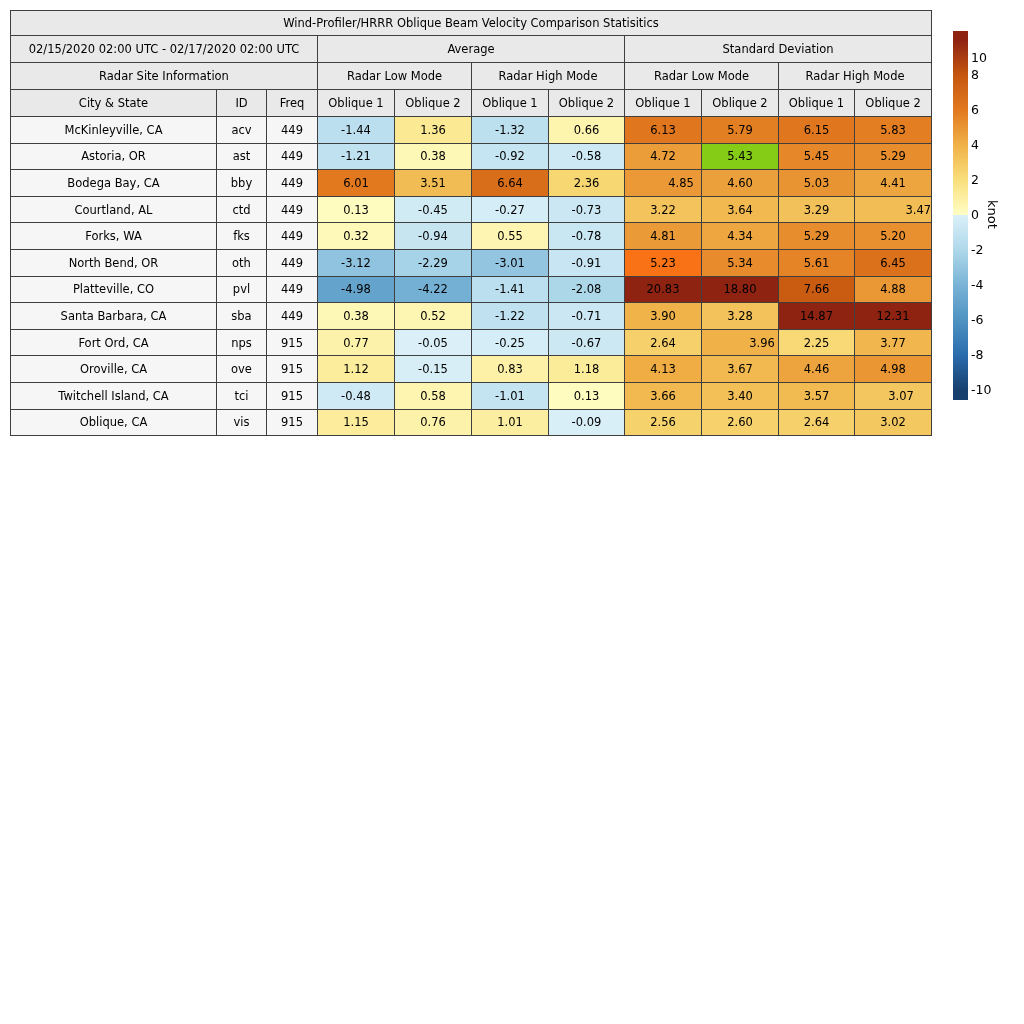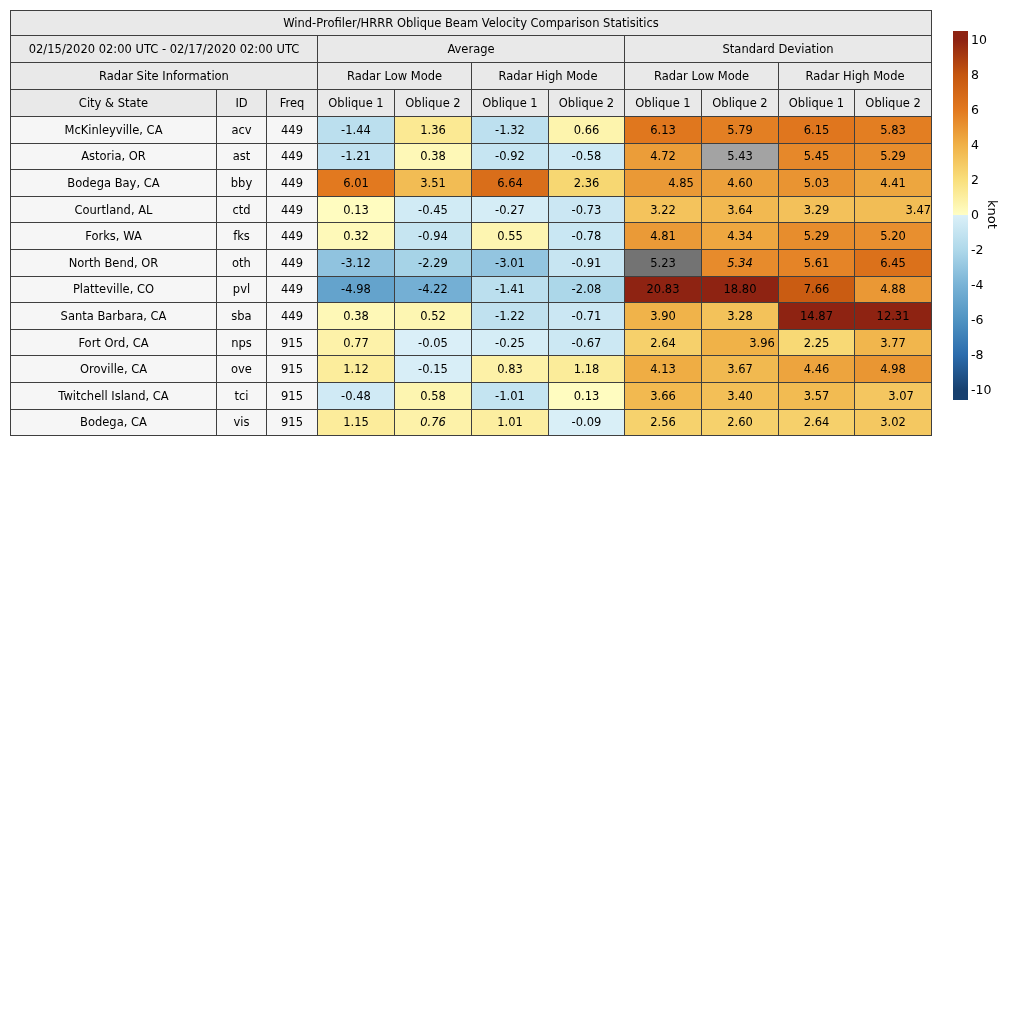--- a/index.html
+++ b/index.html
@@ -100,21 +100,21 @@
         </tr>
         <tr class="datarow">
           <td class="site">Astoria, OR</td>
           <td class="site">ast</td>
           <td class="site">449</td>
           <td class="val" style="background: rgb(192, 225, 240);">-1.21</td>
           <td class="val" style="background: rgb(254, 248, 183);">0.38</td>
           <td class="val" style="background: rgb(198, 229, 242);">-0.92</td>
           <td class="val" style="background: rgb(206, 233, 244);">-0.58</td>
           <td class="val" style="background: rgb(235, 157, 57);">4.72</td>
-          <td class="val" style="background: #a3a3a3;">5.43</td>
+          <td class="val" style="background: #84cc16;">5.43</td>
           <td class="val" style="background: rgb(230, 136, 42);">5.45</td>
           <td class="val" style="background: rgb(231, 141, 45);">5.29</td>
         </tr>
         <tr class="datarow">
           <td class="site">Bodega Bay, CA</td>
           <td class="site">bby</td>
           <td class="site">449</td>
           <td class="val" style="background: rgb(226, 121, 31);">6.01</td>
           <td class="val" style="background: rgb(242, 188, 84); margin-top: 40px;">3.51</td>
           <td class="val" style="background: rgb(217, 110, 26);">6.64</td>
@@ -151,22 +151,22 @@
           <td class="val" style="background: rgb(232, 143, 47);">5.20</td>
         </tr>
         <tr class="datarow">
           <td class="site">North Bend, OR</td>
           <td class="site">oth</td>
           <td class="site">449</td>
           <td class="val" style="background: rgb(144, 195, 223); margin-top: 23px;">-3.12</td>
           <td class="val" style="background: rgb(166, 211, 231);">-2.29</td>
           <td class="val" style="background: rgb(147, 197, 224);">-3.01</td>
           <td class="val" style="background: rgb(199, 229, 242);">-0.91</td>
-          <td class="val" style="background: #737373;">5.23</td>
-          <td class="val" style="background: rgb(231, 139, 44); font-style: italic;">5.34</td>
+          <td class="val" style="background: #f97316;">5.23</td>
+          <td class="val" style="background: rgb(231, 139, 44);">5.34</td>
           <td class="val" style="background: rgb(229, 132, 39);">5.61</td>
           <td class="val" style="background: rgb(219, 113, 27);">6.45</td>
         </tr>
         <tr class="datarow">
           <td class="site">Platteville, CO</td>
           <td class="site">pvl</td>
           <td class="site">449</td>
           <td class="val" style="background: rgb(100, 163, 204);">-4.98</td>
           <td class="val" style="background: rgb(116, 175, 212);">-4.22</td>
           <td class="val" style="background: rgb(187, 223, 238);">-1.41</td>
@@ -222,39 +222,39 @@
           <td class="val" style="background: rgb(208, 234, 245);">-0.48</td>
           <td class="val" style="background: rgb(253, 245, 176);">0.58</td>
           <td class="val" style="background: rgb(196, 228, 241);">-1.01</td>
           <td class="val" style="background: rgb(255, 252, 192);">0.13</td>
           <td class="val" style="background: rgb(242, 185, 80);">3.66</td>
           <td class="val" style="background: rgb(243, 191, 87);">3.40</td>
           <td class="val" style="background: rgb(242, 187, 82);">3.57</td>
           <td class="val" style="background: rgb(244, 198, 96); padding-left: 16px;">3.07</td>
         </tr>
         <tr class="datarow">
-          <td class="site">Bodega, CA</td>
+          <td class="site">Oblique, CA</td>
           <td class="site">vis</td>
           <td class="site">915</td>
           <td class="val" style="background: rgb(252, 236, 155); margin-left: 36px;">1.15</td>
-          <td class="val" style="background: rgb(253, 242, 169); font-style: italic;">0.76</td>
+          <td class="val" style="background: rgb(253, 242, 169);">0.76</td>
           <td class="val" style="background: rgb(252, 238, 160);">1.01</td>
           <td class="val" style="background: rgb(217, 239, 247);">-0.09</td>
           <td class="val" style="background: rgb(246, 210, 109);">2.56</td>
           <td class="val" style="background: rgb(246, 209, 108);">2.60</td>
           <td class="val" style="background: rgb(246, 208, 107);">2.64</td>
           <td class="val" style="background: rgb(244, 200, 97);">3.02</td>
         </tr>
       </tbody>
   </table>
 
   <div class="colorbar-wrap">
     <div class="cbar-gradient" id="cbarGrad" style="background: linear-gradient(rgb(142, 35, 18) 0%, rgb(142, 35, 18) 2.44%, rgb(197, 86, 15) 11.92%, rgb(226, 121, 31) 21.41%, rgb(240, 177, 71) 30.89%, rgb(249, 223, 124) 40.38%, rgb(255, 254, 197) 49.86%, rgb(219, 240, 248) 49.86%, rgb(174, 216, 234) 59.35%, rgb(121, 179, 214) 68.83%, rgb(79, 147, 194) 78.32%, rgb(43, 108, 173) 87.8%, rgb(23, 64, 111) 97.29%, rgb(23, 64, 111) 100%);"></div>
     <div id="cbarTicks">
-        <div class="cbar-tick" style="top: 33px;">10</div>
+        <div class="cbar-tick" style="top: 51px;">10</div>
         <div class="cbar-tick" style="top: 68px;">8</div>
         <div class="cbar-tick" style="top: 103px;">6</div>
         <div class="cbar-tick" style="top: 138px;">4</div>
         <div class="cbar-tick" style="top: 173px;">2</div>
         <div class="cbar-tick" style="top: 208px;">0</div>
         <div class="cbar-tick" style="top: 243px;">-2</div>
         <div class="cbar-tick" style="top: 278px;">-4</div>
         <div class="cbar-tick" style="top: 313px;">-6</div>
         <div class="cbar-tick" style="top: 348px;">-8</div>
         <div class="cbar-tick" style="top: 383px;">-10</div>

